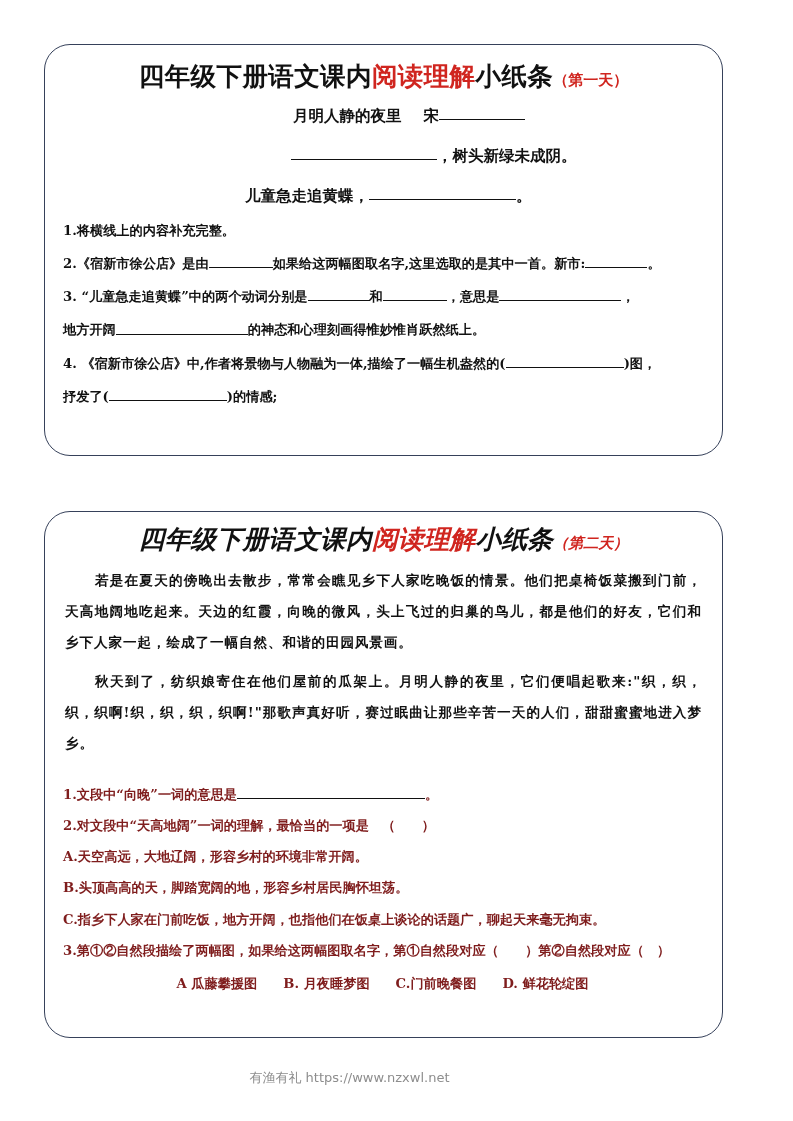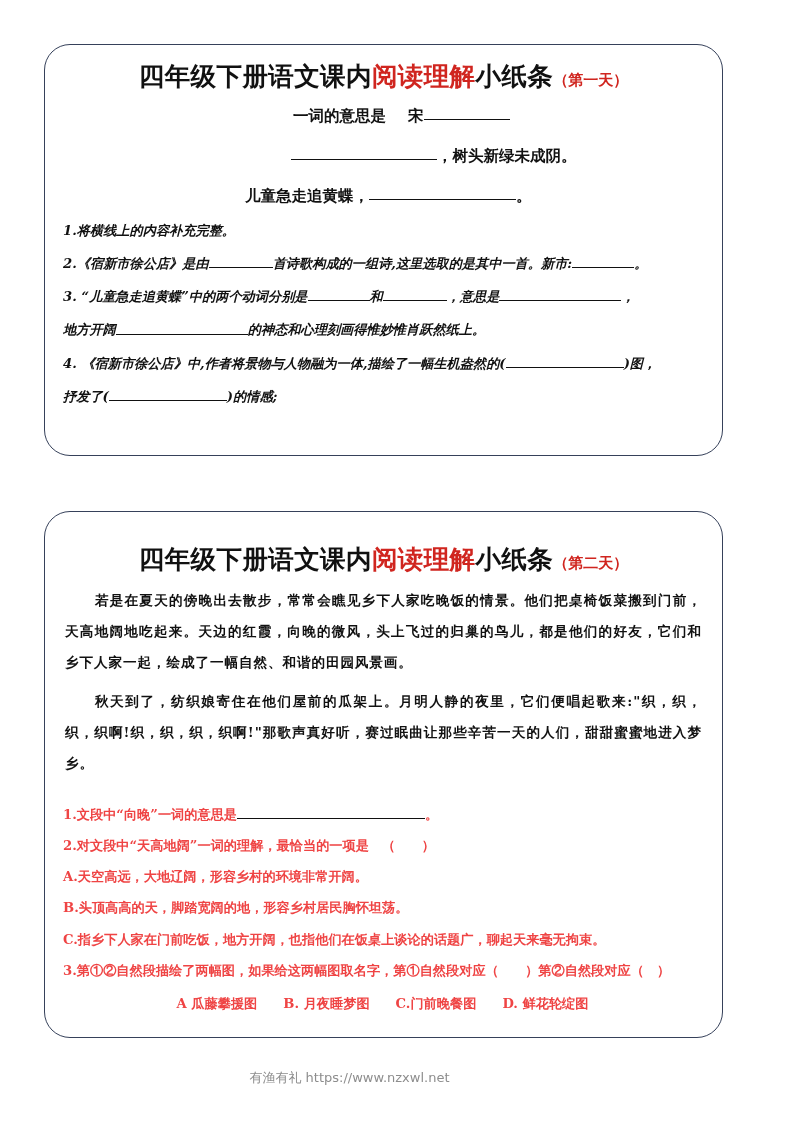--- a/index.html
+++ b/index.html
@@ -40,21 +40,21 @@
   .card-title {
     text-align: center;
     font-family: "DejaVu Serif", "Liberation Serif", serif;
     font-weight: bold;
     font-size: 25.5px;
     letter-spacing: 0.4px;
     white-space: nowrap;
     line-height: 1;
   }
   #card-1 .card-title { margin-top: 19px; }
-  #card-2 .card-title { margin-top: 35px; }
+  #card-2 .card-title { margin-top: 15px; font-style: italic; }
   .title-black { color: #111111; }
   .title-red   { color: #d0251f; }
   .title-day {
     font-size: 15px;
     color: #d0251f;
     font-weight: bold;
     letter-spacing: 0;
   }
 
   
@@ -85,21 +85,20 @@
 
   .gap-wide { display: inline-block; width: 22px; }
 
   
   .qlist {
     margin-top: 4px;
     padding: 0 17px 0 18px;
     font-size: 13.2px;
     font-weight: bold;
     color: #111111;
-    font-style: italic;
   }
   .qline {
     line-height: 1;
     margin-bottom: 17px;
     white-space: nowrap;
   }
 
   
   .passage {
     margin-top: 12px;
@@ -115,21 +114,21 @@
     margin: 8px 0 0 0;
     text-indent: 2.2em;
   }
 
   
   .qlist2 {
     margin-top: 26px;
     padding: 0 20px 0 18px;
     font-size: 13.2px;
     font-weight: bold;
-    color: #ef4444;
+    color: #7f1d1d;
   }
   .qlist2 .qline { margin-bottom: 18px; }
   .opt-row {
     text-align: center;
     white-space: nowrap;
   }
   .opt-row .opt { display: inline-block; margin: 0 13px; }
 
   
   .footer {
@@ -150,38 +149,38 @@
 <div class="page">
 
   <div class="card" id="card-1">
 
     <div class="card-title">
       <span class="title-black">四年级下册语文课内</span><span class="title-red">阅读理解</span><span class="title-black">小纸条</span><span class="title-day">（第一天）</span>
     </div>
 
     <div class="poem">
       <div class="poem-row poem-head">
-        <span>一词的意思是</span><span class="gap-wide"></span><span>宋</span><span class="blank" style="width:86px"></span>
+        <span>月明人静的夜里</span><span class="gap-wide"></span><span>宋</span><span class="blank" style="width:86px"></span>
       </div>
       <div class="poem-row poem-line-1">
         <span class="blank" style="width:146px"></span><span>，树头新绿未成阴。</span>
       </div>
       <div class="poem-row poem-line-2">
         <span>儿童急走追黄蝶，</span><span class="blank" style="width:147px"></span><span>。</span>
       </div>
     </div>
 
     <div class="qlist">
 
       <div class="qline">
         <span>1.将横线上的内容补充完整。</span>
       </div>
 
       <div class="qline">
-        <span>2.《宿新市徐公店》是由</span><span class="blank blank-thin" style="width:64px"></span><span>首诗歌构成的一组诗,这里选取的是其中一首。新市:</span><span class="blank blank-thin" style="width:62px"></span><span>。</span>
+        <span>2.《宿新市徐公店》是由</span><span class="blank blank-thin" style="width:64px"></span><span>如果给这两幅图取名字,这里选取的是其中一首。新市:</span><span class="blank blank-thin" style="width:62px"></span><span>。</span>
       </div>
 
       <div class="qline">
         <span>3.</span>&nbsp;<span>“儿童急走追黄蝶”中的两个动词分别是</span><span class="blank blank-thin" style="width:62px"></span><span>和</span><span class="blank blank-thin" style="width:64px"></span><span>，意思是</span><span class="blank blank-thin" style="width:122px"></span><span>，</span>
       </div>
 
       <div class="qline">
         <span>地方开阔</span><span class="blank blank-thin" style="width:132px"></span><span>的神态和心理刻画得惟妙惟肖跃然纸上。</span>
       </div>
 

